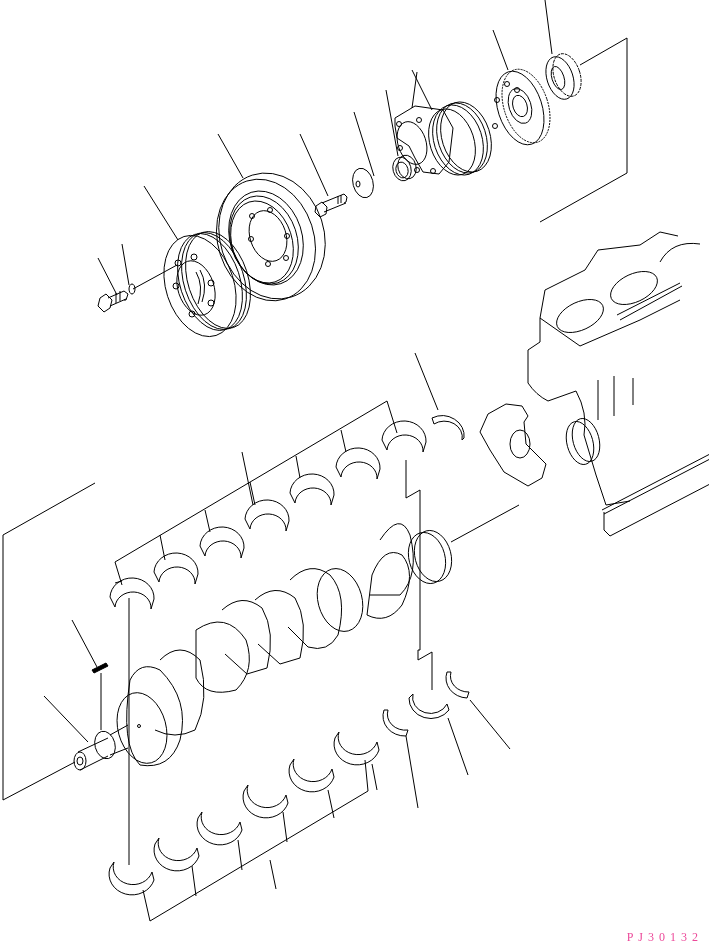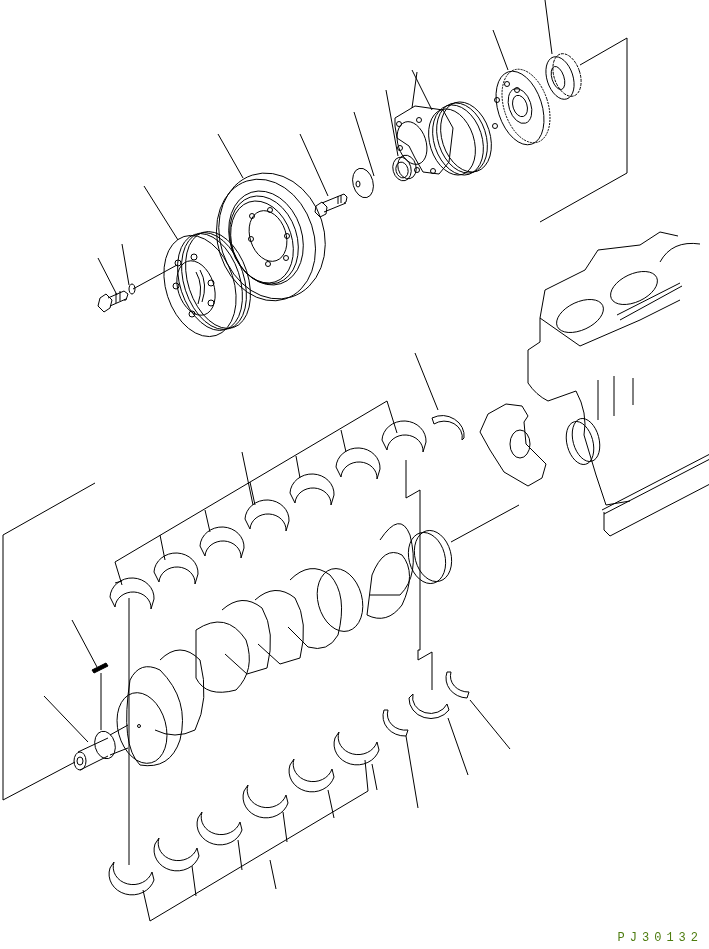--- a/index.html
+++ b/index.html
@@ -2,21 +2,21 @@
 <html><head>
 <meta charset="utf-8">
 <style>
   html, body { margin:0; padding:0; background:#ffffff; }
   body { width:709px; height:949px; position:relative; overflow:hidden;
          font-family: "Liberation Mono", "DejaVu Sans Mono", monospace; }
   #diagram { position:absolute; left:0; top:0; width:709px; height:949px; }
   #diagram * { fill:none; stroke:#000; stroke-width:1; vector-effect:non-scaling-stroke; }
   #diagram .solid { fill:#000; }
   .figure-id { position:absolute; right:6px; bottom:4px; font-size:12px; letter-spacing:5px;
-               color:#4d7c0f; }
+               color:#ec4899;font-family:Liberation Serif, serif; }
 </style>
 </head>
 <body>
 
 <svg id="diagram" viewBox="0 0 709 949">
 
   <g>
 
     <g>
       <path d="M98 258 L117 295"></path>

